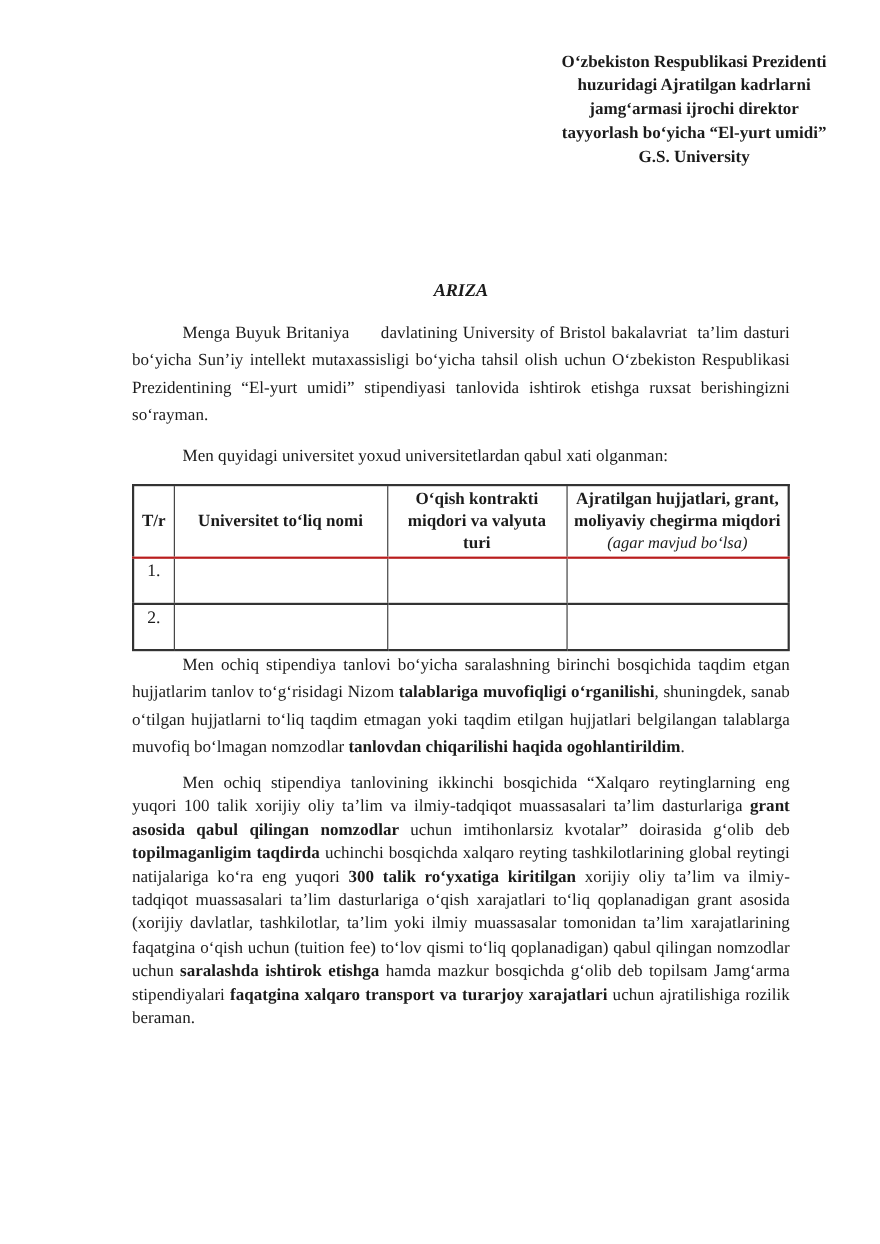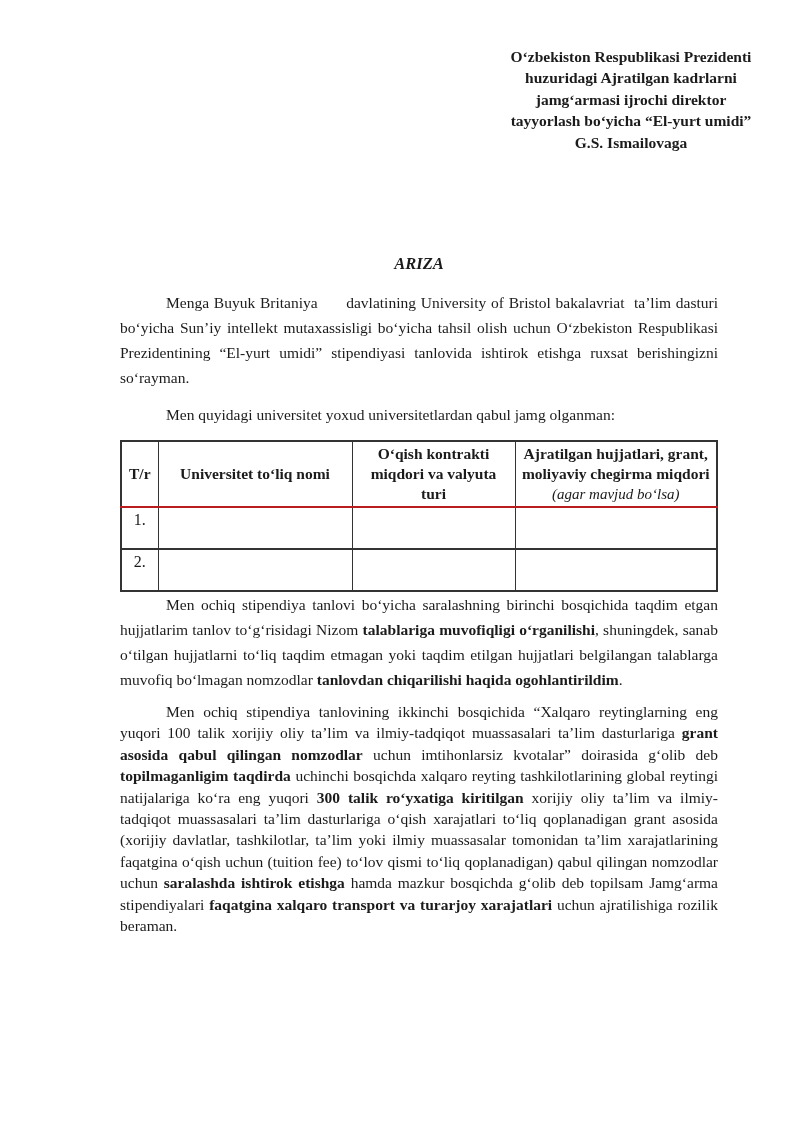--- a/index.html
+++ b/index.html
@@ -105,29 +105,29 @@
 </head>
 <body>
 
 <div class="page">
 
   <div class="recipient">
     <div>O‘zbekiston Respublikasi Prezidenti</div>
     <div>huzuridagi Ajratilgan kadrlarni</div>
     <div>jamg‘armasi ijrochi direktor</div>
     <div>tayyorlash bo‘yicha “El-yurt umidi”</div>
-    <div>G.S. Ismailovaga</div>
+    <div>G.S. University</div>
   </div>
 
 
   <div class="doc-title">ARIZA</div>
 
   <p class="para p1"><span>Menga Buyuk Britaniya&nbsp;&nbsp;&nbsp;&nbsp;&nbsp; davlatining University of Bristol bakalavriat &nbsp;ta’lim dasturi bo‘yicha Sun’iy intellekt mutaxassisligi bo‘yicha tahsil olish uchun O‘zbekiston Respublikasi Prezidentining “El-yurt umidi” stipendiyasi tanlovida ishtirok etishga ruxsat berishingizni so‘rayman.</span></p>
 
-  <p class="para p2">Men quyidagi universitet yoxud universitetlardan qabul jamg olganman:</p>
+  <p class="para p2">Men quyidagi universitet yoxud universitetlardan qabul xati olganman:</p>
 
   <table class="unis">
     <colgroup>
       <col class="c-tr">
         <col class="c-uni">
         <col class="c-con">
         <col class="c-grant">
     </colgroup>
     <thead>
       <tr>

